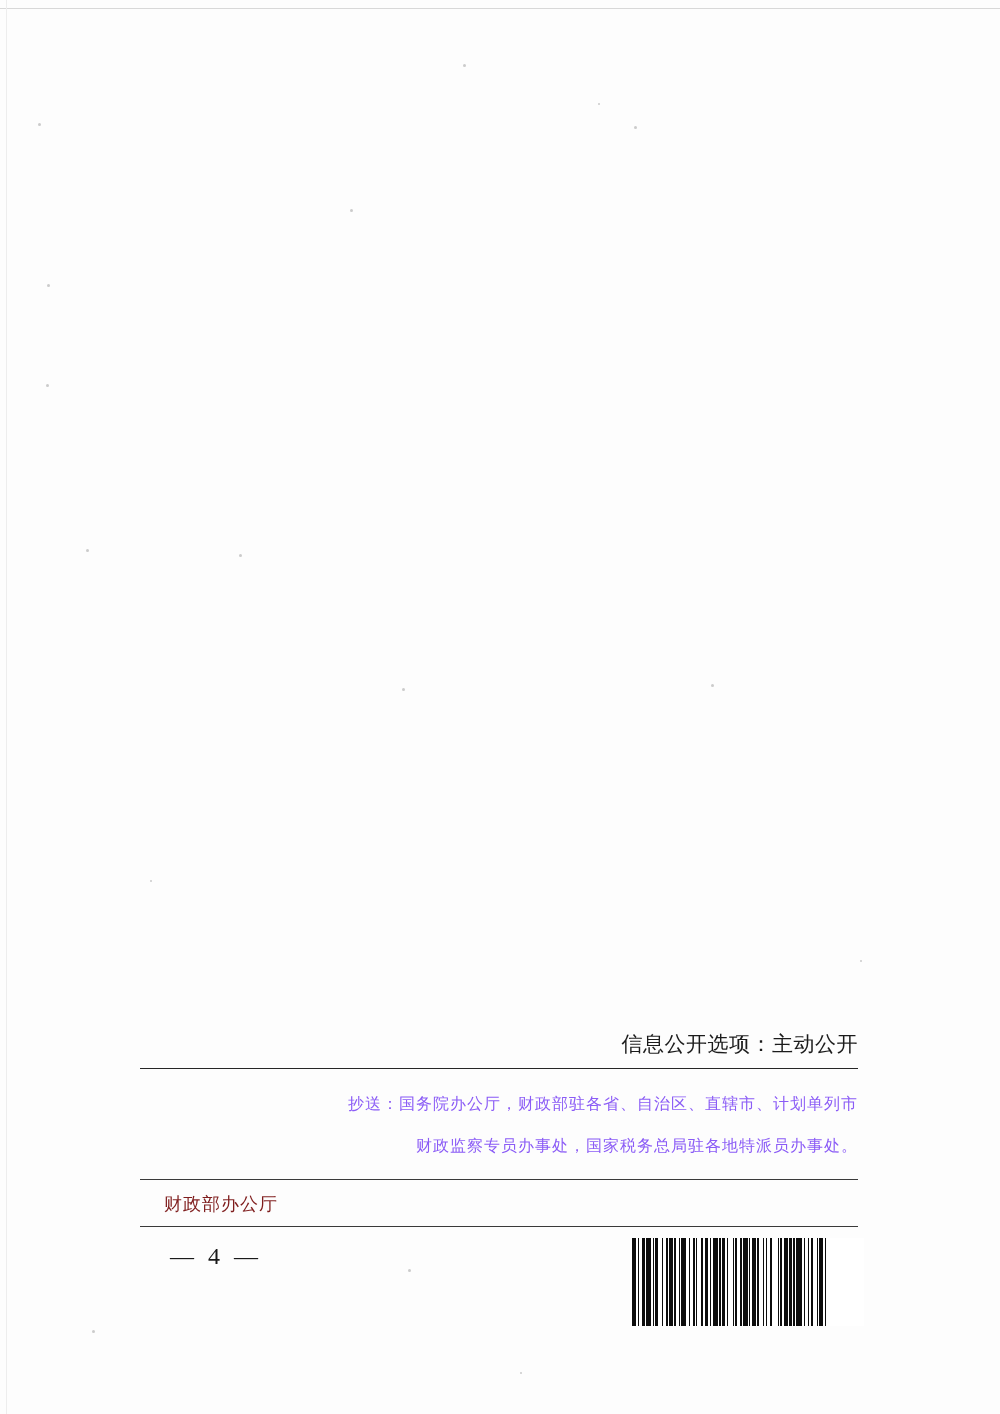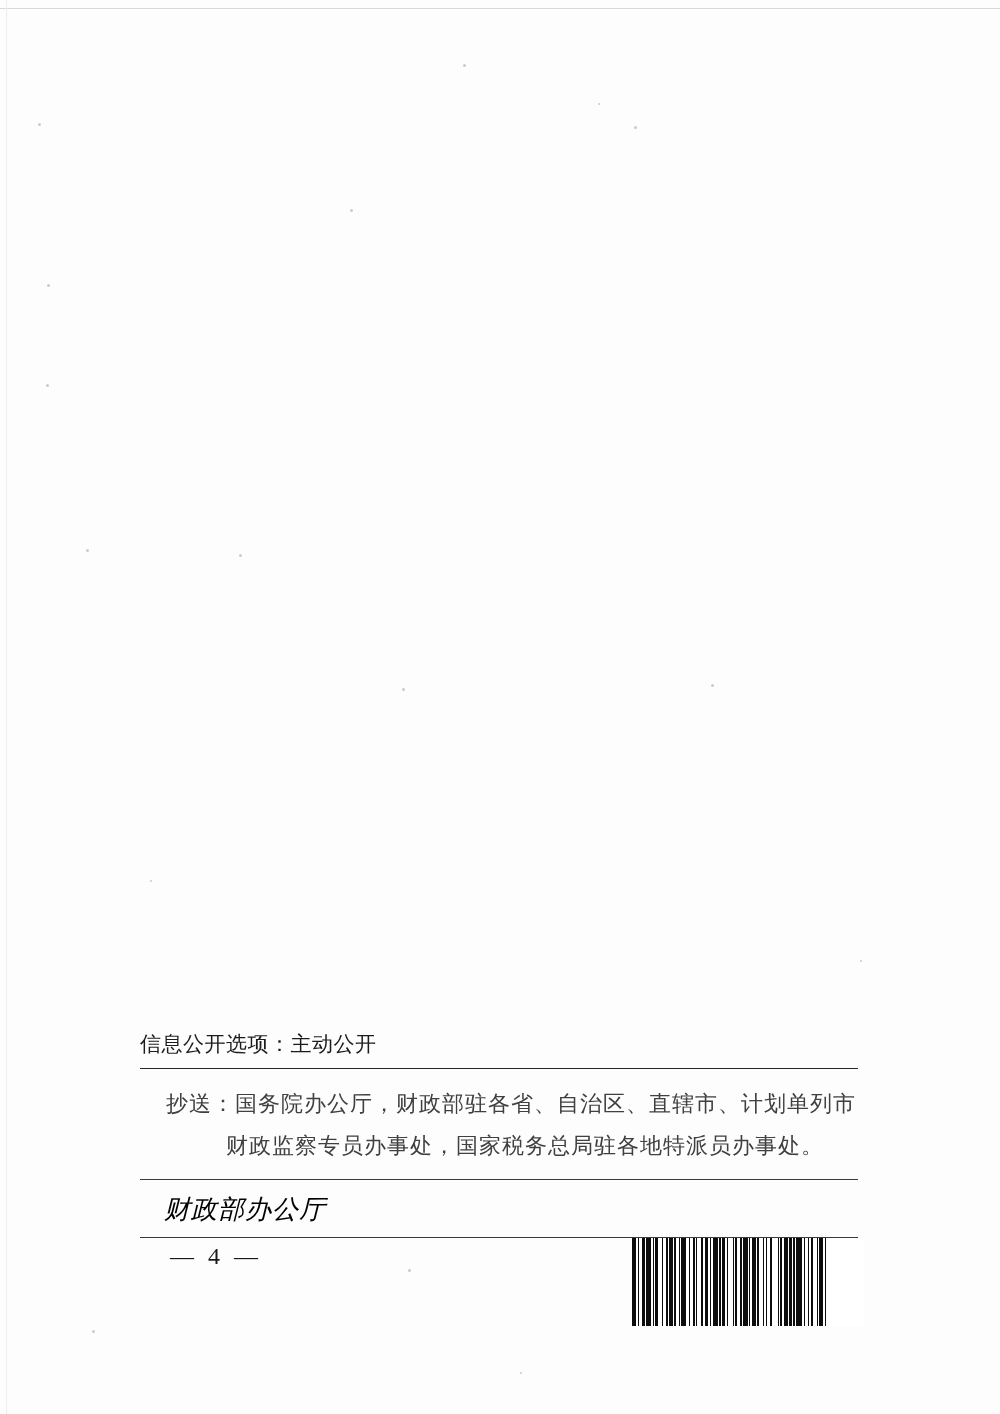--- a/index.html
+++ b/index.html
@@ -8,20 +8,21 @@
     background: #ffffff;
   }
   .page {
     position: relative;
     width: 1000px;
     height: 1414px;
     background: #fdfdfd;
     overflow: hidden;
     font-family: "Liberation Serif", serif;
     color: #111;
+    text-align: right;
   }
 
   
   .speck {
     position: absolute;
     background: #b9b9b9;
     border-radius: 50%;
     opacity: .75;
   }
 
@@ -64,38 +65,37 @@
     background: #262626;
     width: 100%;
   }
   .rule.thin { height: 1px; background: #3a3a3a; }
 
   .cc-block {
     padding: 14px 0 12px 0;
   }
   .cc-line {
     font-family: "Liberation Serif", serif;
-    font-size: 22px;
+    font-size: 16px;
     line-height: 42px;
     letter-spacing: 1px;
-    color: #404040;
+    color: #8b5cf6;
     white-space: nowrap;
   }
   .cc-line.first { text-indent: 26px; }
   .cc-line.second { text-indent: 86px; }
 
   .issuer-row {
     display: flex;
     justify-content: space-between;
     align-items: baseline;
     padding: 12px 0 10px 0;
-    font-size: 26px;
+    font-size: 18px;
     letter-spacing: 1px;
-    color: #000000;
-    font-style: italic;
+    color: #7f1d1d;
   }
   .issuer-name { padding-left: 24px; }
   .issue-date { padding-right: 6px; }
 
   
   .page-number {
     position: absolute;
     left: 170px;
     top: 1243px;
     font-size: 24px;

